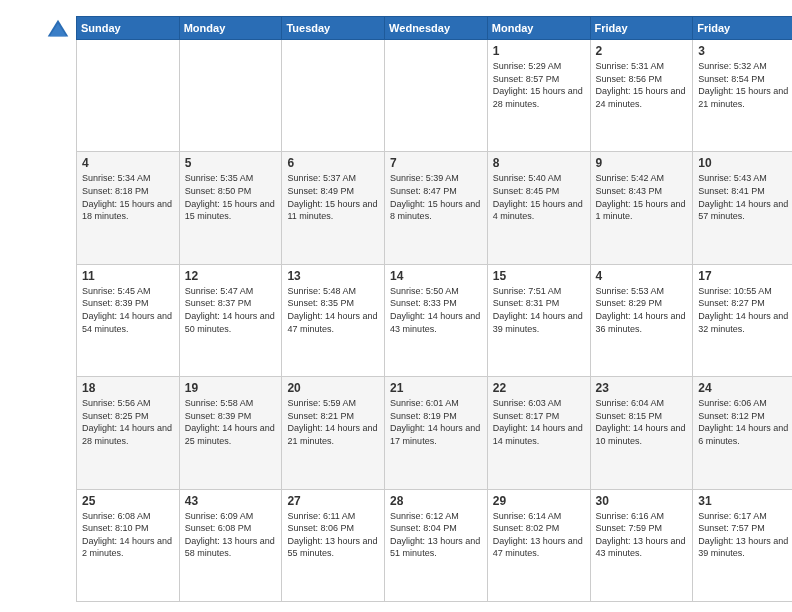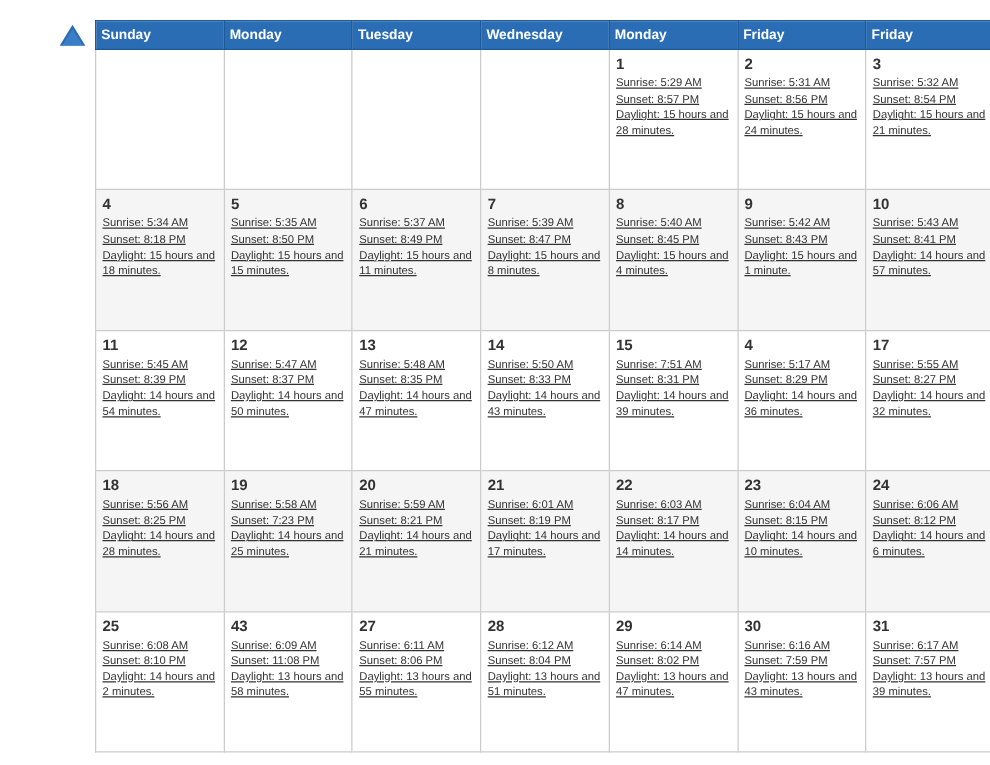--- a/index.html
+++ b/index.html
@@ -94,21 +94,20 @@
       font-size: 12px;
       font-weight: bold;
       color: #333;
       display: block;
       margin-bottom: 2px;
     }
     .day-info {
       font-size: 9px;
       line-height: 1.4;
       color: #333;
-      text-decoration: underline;
     }
     .empty-cell {
       background: #fff !important;
     }
   </style>
 </head>
 <body>
 
 <div class="page">
   <div class="header">
@@ -250,45 +249,45 @@
           </td>
           <td>
             <span class="day-number">15</span>
             <div class="day-info">Sunrise: 7:51 AM
 Sunset: 8:31 PM
 Daylight: 14 hours
 and 39 minutes.</div>
           </td>
           <td>
             <span class="day-number">4</span>
-            <div class="day-info">Sunrise: 5:17 AM
+            <div class="day-info">Sunrise: 5:53 AM
 Sunset: 8:29 PM
 Daylight: 14 hours
 and 36 minutes.</div>
           </td>
           <td>
             <span class="day-number">17</span>
-            <div class="day-info">Sunrise: 5:55 AM
+            <div class="day-info">Sunrise: 10:55 AM
 Sunset: 8:27 PM
 Daylight: 14 hours
 and 32 minutes.</div>
           </td>
         </tr>
         <tr>
           <td>
             <span class="day-number">18</span>
             <div class="day-info">Sunrise: 5:56 AM
 Sunset: 8:25 PM
 Daylight: 14 hours
 and 28 minutes.</div>
           </td>
           <td>
             <span class="day-number">19</span>
             <div class="day-info">Sunrise: 5:58 AM
-Sunset: 7:23 PM
+Sunset: 8:39 PM
 Daylight: 14 hours
 and 25 minutes.</div>
           </td>
           <td>
             <span class="day-number">20</span>
             <div class="day-info">Sunrise: 5:59 AM
 Sunset: 8:21 PM
 Daylight: 14 hours
 and 21 minutes.</div>
           </td>
@@ -325,21 +324,21 @@
           <td>
             <span class="day-number">25</span>
             <div class="day-info">Sunrise: 6:08 AM
 Sunset: 8:10 PM
 Daylight: 14 hours
 and 2 minutes.</div>
           </td>
           <td>
             <span class="day-number">43</span>
             <div class="day-info">Sunrise: 6:09 AM
-Sunset: 11:08 PM
+Sunset: 6:08 PM
 Daylight: 13 hours
 and 58 minutes.</div>
           </td>
           <td>
             <span class="day-number">27</span>
             <div class="day-info">Sunrise: 6:11 AM
 Sunset: 8:06 PM
 Daylight: 13 hours
 and 55 minutes.</div>
           </td>

